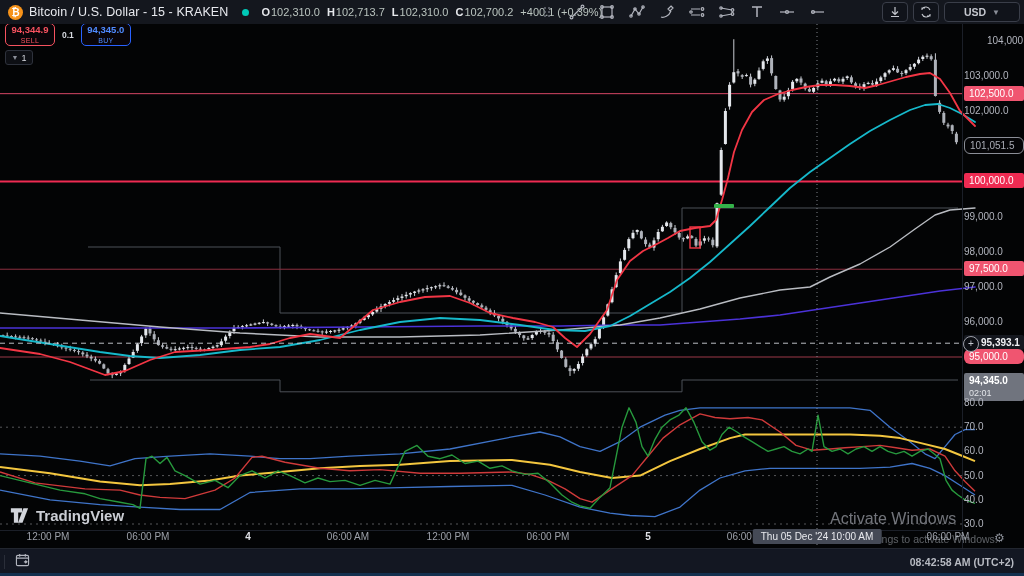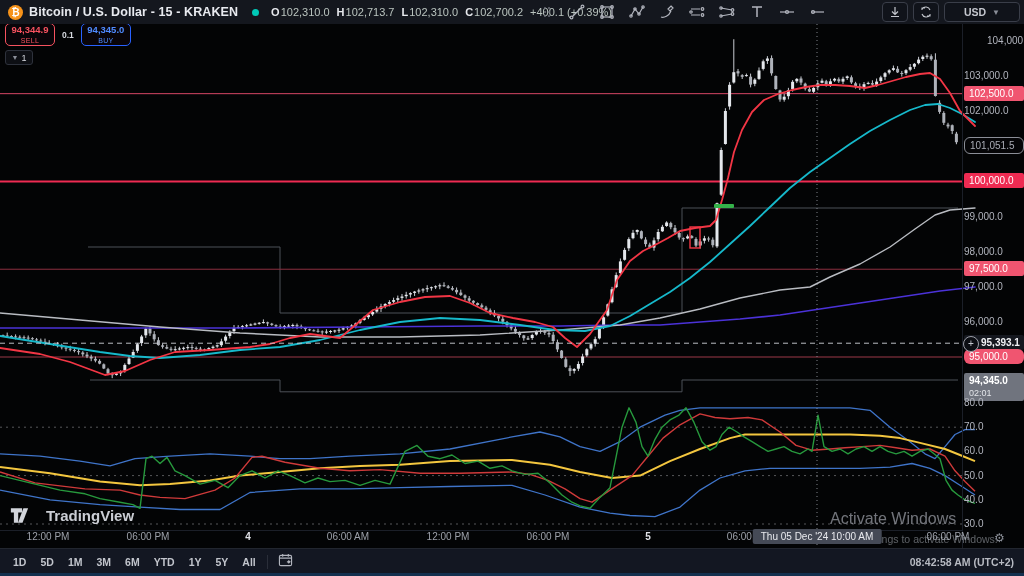--- a/index.html
+++ b/index.html
@@ -3,21 +3,21 @@
 <meta charset="utf-8">
 <style>
   html,body{margin:0;padding:0;background:#000;width:1024px;height:576px;overflow:hidden;
     font-family:"Liberation Sans","DejaVu Sans",sans-serif;-webkit-font-smoothing:antialiased;}
   #app{position:relative;width:1024px;height:576px;background:#030405;}
   
   #topbar{position:absolute;left:0;top:0;width:1024px;height:24px;background:#14171e;
     display:flex;align-items:center;z-index:30;}
   .btc-badge{width:15px;height:15px;border-radius:50%;background:#f7931a;color:#fff;
     font-size:10px;font-weight:bold;display:flex;align-items:center;justify-content:center;margin:0 6px 0 8px;}
-  .sym-title{color:#e8eaef;font-size:12.5px;font-weight:bold;letter-spacing:.1px;}
+  .sym-title{color:#e8eaef;font-size:12.5px;font-weight:normal;letter-spacing:.1px;}
   .mkt-dot{width:7px;height:7px;border-radius:50%;background:#00c9b7;margin:0 12px 0 14px;}
   .ohlc{font-size:11px;color:#b6bcc4;display:flex;gap:7px;white-space:nowrap;}
   .ohlc b{color:#e6e8ec;font-weight:bold;margin-right:1px;}
   .ohlc .val{color:#bac4bf;}
   #drawtools{position:absolute;left:536px;top:0;height:24px;display:flex;align-items:center;gap:8px;}
   .tool{width:22px;height:20px;display:flex;align-items:center;justify-content:center;cursor:pointer;}
   .tool svg{stroke:#b2b5be;fill:none;stroke-width:1.2;}
   #topright{position:absolute;right:4px;top:2px;display:flex;gap:5px;align-items:center;}
   .tr-btn{height:18px;min-width:18px;border:1px solid #3a3e49;border-radius:4px;background:#10131a;
     color:#c4c7ce;font-size:11px;display:flex;align-items:center;justify-content:center;padding:0 3px;cursor:pointer;}
@@ -55,21 +55,21 @@
   
   #bottombar{position:absolute;left:0;top:548px;width:1024px;height:25px;background:#131722;
     border-top:1px solid #22262f;display:flex;align-items:center;z-index:30;}
   .range-btn{color:#c2c5cc;font-size:10.5px;font-weight:bold;padding:0 7px;cursor:pointer;}
   .bdiv{width:1px;height:14px;background:#2a2e39;margin:0 4px;}
   .goto-icon{margin-left:6px;cursor:pointer;}
   .goto-icon svg{stroke:#b2b5be;fill:none;stroke-width:1.2;}
   #clock{position:absolute;right:10px;color:#b7bac2;font-size:10.5px;font-weight:bold;}
   #taskbar-strip{position:absolute;left:0;top:573px;width:1024px;height:3px;background:#13304e;z-index:40;}
   
-  #tv-logo{position:absolute;left:10px;top:507px;display:flex;align-items:center;gap:17px;z-index:11;opacity:.92;}
+  #tv-logo{position:absolute;left:10px;top:507px;display:flex;align-items:center;gap:7px;z-index:11;opacity:.92;}
   #tv-logo .word{color:#dcdfe6;font-size:15px;font-weight:bold;}
   #activate{position:absolute;left:830px;top:510px;color:rgba(205,210,220,.55);font-size:16px;z-index:13;white-space:nowrap;}
   #activate2{position:absolute;left:832px;top:533px;color:rgba(205,210,220,.45);font-size:10.5px;z-index:13;white-space:nowrap;}
   svg.chartsvg{position:absolute;left:0;top:0;z-index:5;}
   .sep{position:absolute;background:#1b1f28;z-index:8;}
 </style>
 </head>
 <body>
 
 <div id="app">
@@ -728,31 +728,20 @@
     <svg width="19" height="17" viewBox="0 0 22 19">
       <path d="M1 1h13v5H9.5v12h-5V6H1z" fill="#e4e7ee"></path>
       <path d="M15.5 1H21l-6.5 17h-5.2z" fill="#e4e7ee"></path>
     </svg>
     <span class="word">TradingView</span>
   </div>
   <div id="activate">Activate Windows</div>
   <div id="activate2">Go to Settings to activate Windows.</div>
 
   <div id="bottombar">
-    <div id="ranges" style="display:flex;align-items:center;margin-left:6px;">
-        <div class="range-btn">1D</div>
-        <div class="range-btn">5D</div>
-        <div class="range-btn">1M</div>
-        <div class="range-btn">3M</div>
-        <div class="range-btn">6M</div>
-        <div class="range-btn">YTD</div>
-        <div class="range-btn">1Y</div>
-        <div class="range-btn">5Y</div>
-        <div class="range-btn">All</div>
-      </div>
     <div class="bdiv"></div>
     <div class="goto-icon">
       <svg width="15" height="14" viewBox="0 0 16 15">
         <rect x="1.5" y="2.5" width="13" height="11" rx="1.5"></rect>
           <path d="M1.5 5.5h13M5 1v3M11 1v3M9.5 9.5h3M11 8l1.8 1.5L11 11"></path>
       </svg>
     </div>
     <div id="clock">08:42:58 AM (UTC+2)</div>
   </div>
 

